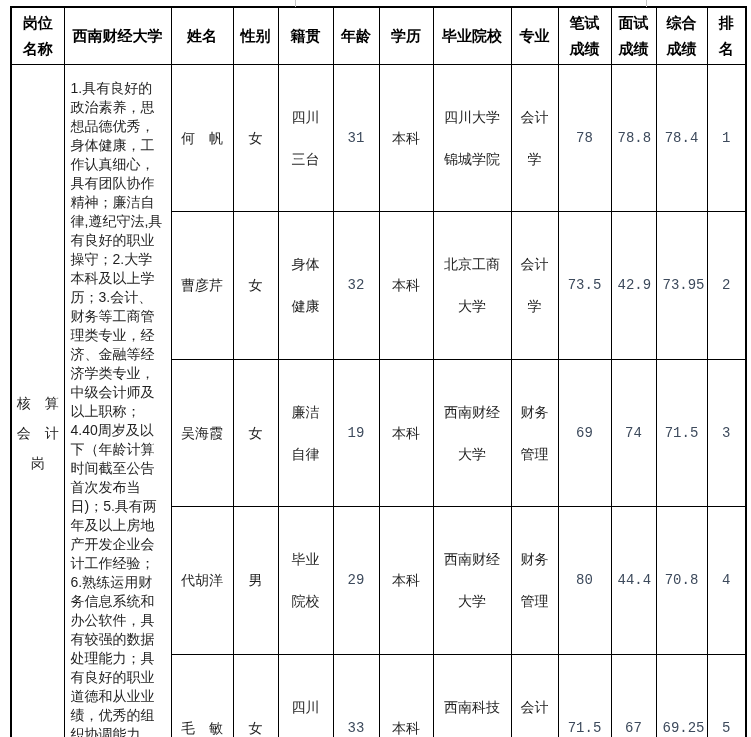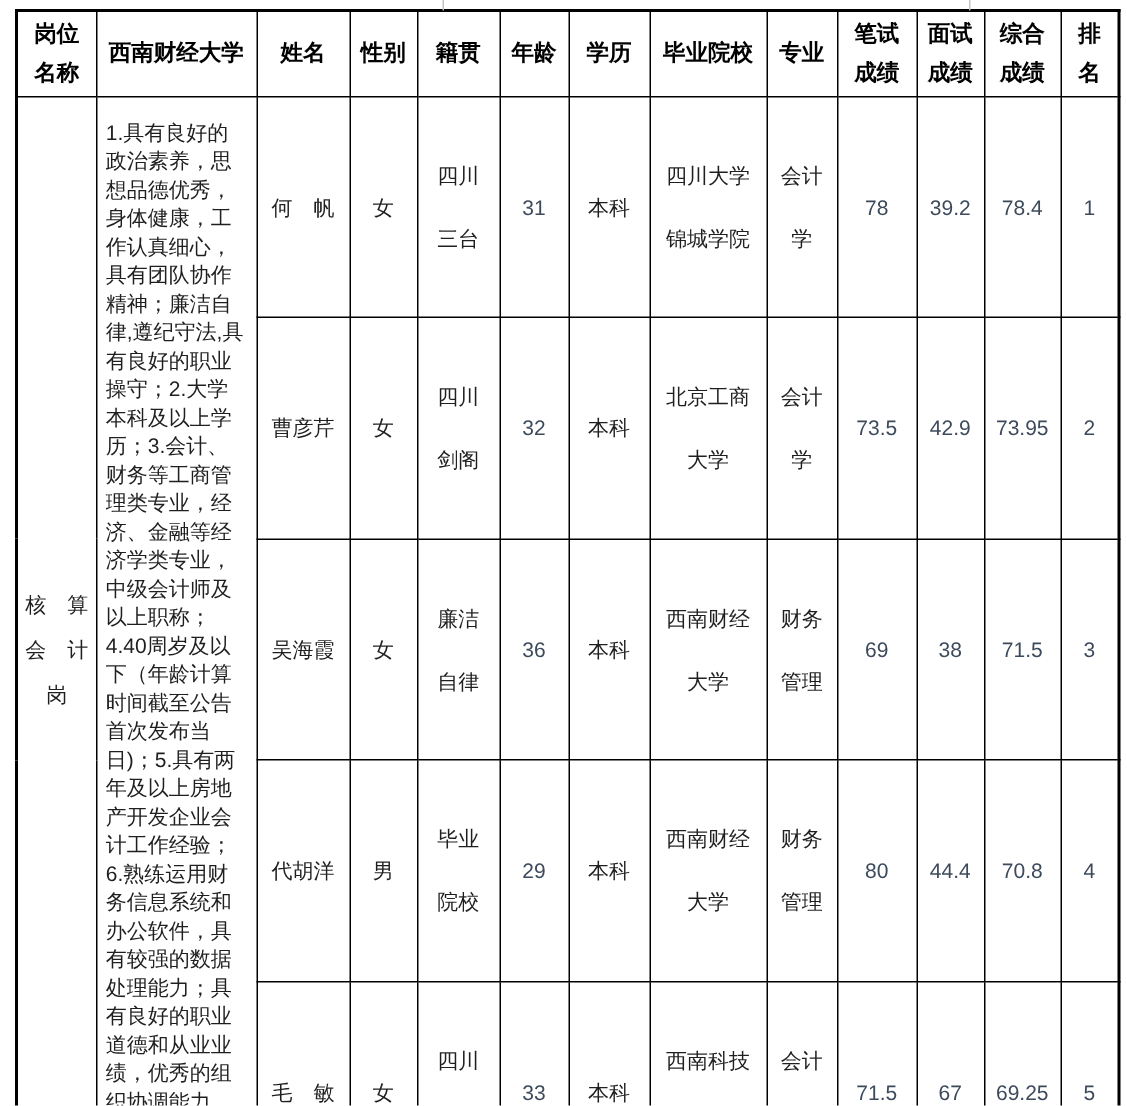--- a/index.html
+++ b/index.html
@@ -52,21 +52,21 @@
     padding: 0 4px;
   }
   td.requirements {
     text-align: left;
     vertical-align: top;
     line-height: 19px;
     padding: 14px 6px 0 6px;
     white-space: normal;
   }
   td.wrap2 { padding: 0 8px; }
-  td.num { color: #3d4a5c; }
+  td.num { color: #3d4a5c; font-family: Liberation Mono, monospace; }
 </style>
 </head>
 <body>
 
 <div class="page-guide-tick" id="tick-1"></div>
 <div class="page-guide-tick" id="tick-2"></div>
 
 <table>
   <colgroup>
     <col style="width:53px">
@@ -112,47 +112,47 @@
 岗</td>
       <td class="requirements" rowspan="5">1.具有良好的政治素养，思想品德优秀，身体健康，工作认真细心，具有团队协作精神；廉洁自律,遵纪守法,具有良好的职业操守；2.大学本科及以上学历；3.会计、财务等工商管理类专业，经济、金融等经济学类专业，中级会计师及以上职称；4.40周岁及以下（年龄计算时间截至公告首次发布当日)；5.具有两年及以上房地产开发企业会计工作经验；6.熟练运用财务信息系统和办公软件，具有较强的数据处理能力；具有良好的职业道德和从业业绩，优秀的组织协调能力，善于沟通，可以承受较强的工作压力。</td>
       <td>何　帆</td>
       <td>女</td>
       <td class="wrap2">四川三台</td>
       <td class="num">31</td>
       <td>本科</td>
       <td>四川大学锦城学院</td>
       <td>会计学</td>
       <td class="num">78</td>
-      <td class="num">39.2</td>
+      <td class="num">78.8</td>
       <td class="num">78.4</td>
       <td class="num">1</td>
     </tr>
     <tr>
       <td>曹彦芹</td>
       <td>女</td>
-      <td class="wrap2">四川剑阁</td>
+      <td class="wrap2">身体健康</td>
       <td class="num">32</td>
       <td>本科</td>
       <td>北京工商大学</td>
       <td>会计学</td>
       <td class="num">73.5</td>
       <td class="num">42.9</td>
       <td class="num">73.95</td>
       <td class="num">2</td>
     </tr>
     <tr>
       <td>吴海霞</td>
       <td>女</td>
       <td class="wrap2">廉洁自律</td>
-      <td class="num">36</td>
+      <td class="num">19</td>
       <td>本科</td>
       <td>西南财经大学</td>
       <td>财务管理</td>
       <td class="num">69</td>
-      <td class="num">38</td>
+      <td class="num">74</td>
       <td class="num">71.5</td>
       <td class="num">3</td>
     </tr>
     <tr>
       <td>代胡洋</td>
       <td>男</td>
       <td class="wrap2">毕业院校</td>
       <td class="num">29</td>
       <td>本科</td>
       <td>西南财经大学</td>

